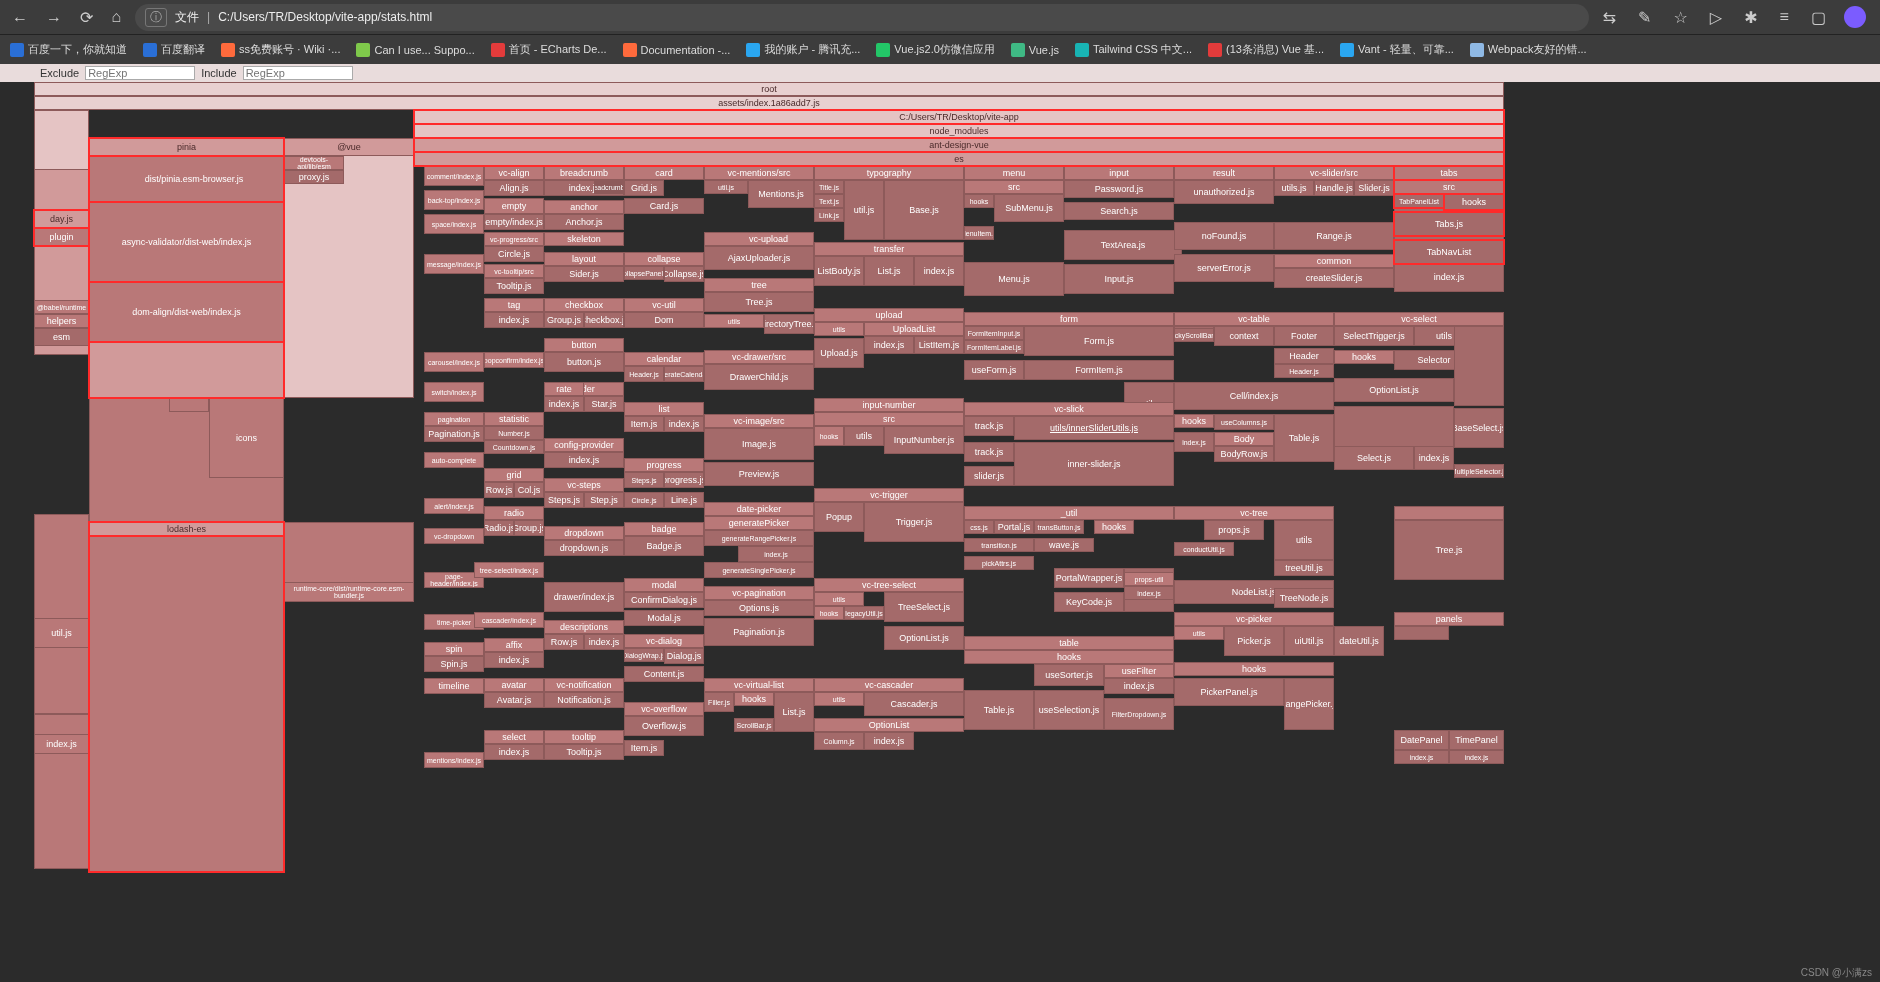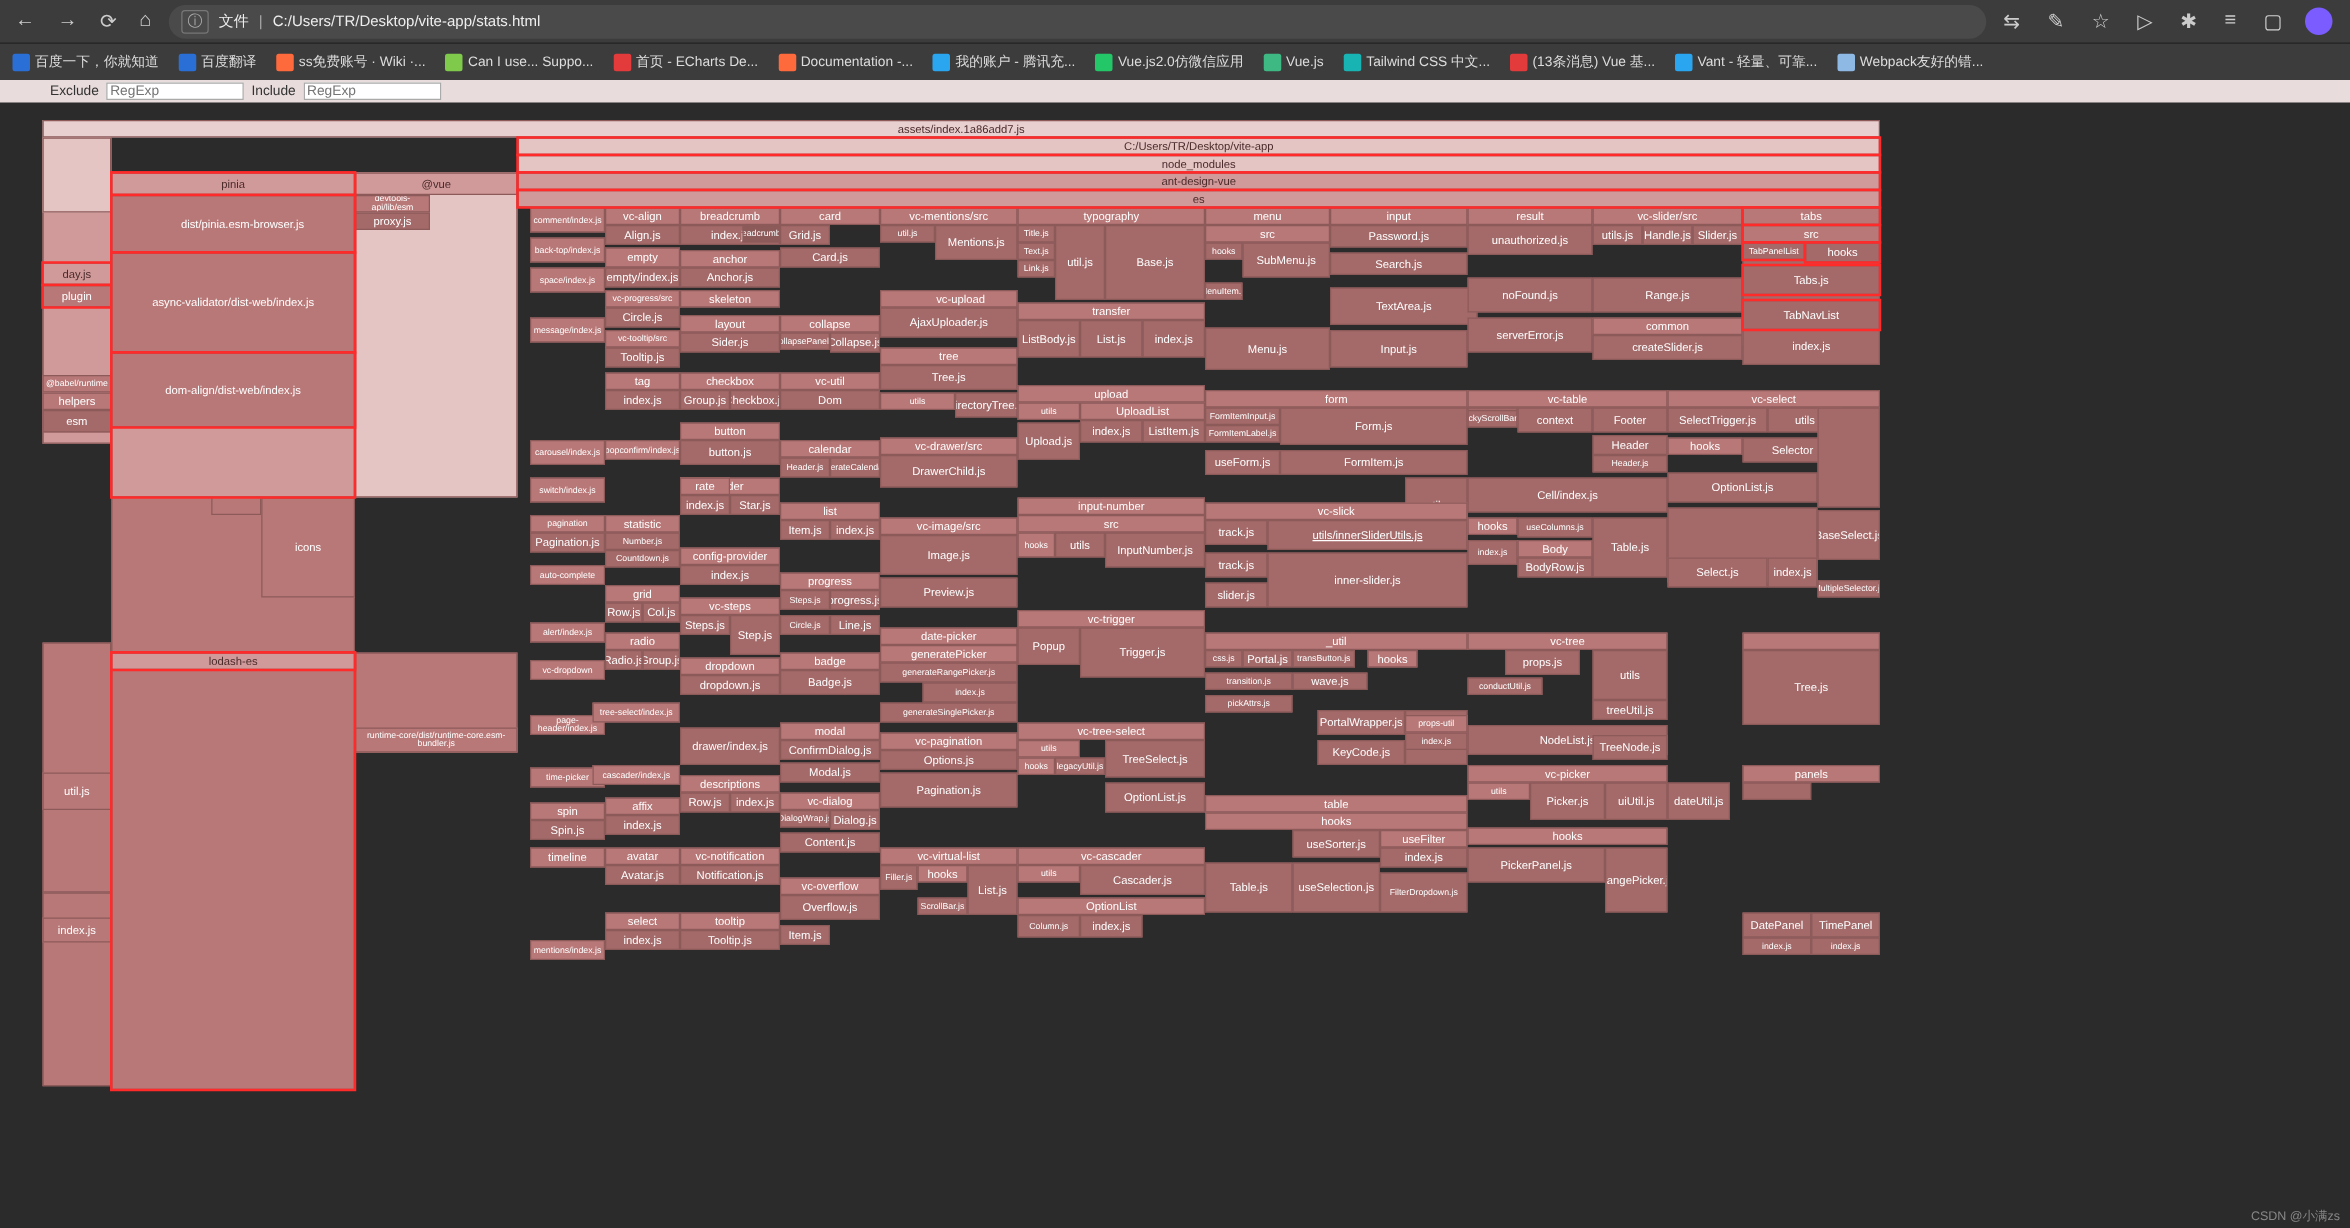--- a/index.html
+++ b/index.html
@@ -118,20 +118,21 @@
 </div>
 
 <div class="filterbar">
   <span>Exclude</span>
   <input placeholder="RegExp" style="">
   <span>Include</span>
   <input placeholder="RegExp" style="">
 </div>
 
 <div class="viz" id="viz">
+    <div class="node head" style="left: 40px; top: 0px; width: 1470px; height: 14px;">root</div>
     <div class="node head" style="left: 40px; top: 14px; width: 1470px; height: 14px;">assets/index.1a86add7.js</div>
     <div class="node lighter hl" style="left: 420px; top: 28px; width: 1090px; height: 14px;">C:/Users/TR/Desktop/vite-app</div>
     <div class="node lighter hl" style="left: 420px; top: 42px; width: 1090px; height: 14px;">node_modules</div>
     <div class="node light hl" style="left: 420px; top: 56px; width: 1090px; height: 14px;">ant-design-vue</div>
     <div class="node light hl" style="left: 420px; top: 70px; width: 1090px; height: 14px;">es</div>
     <div class="node light" style="left: 40px; top: 28px; width: 55px; height: 245px;"></div>
     <div class="node lighter" style="left: 40px; top: 28px; width: 55px; height: 60px;"></div>
     <div class="node light hl" style="left: 40px; top: 128px; width: 55px; height: 18px;">day.js</div>
     <div class="node  hl" style="left: 40px; top: 146px; width: 55px; height: 18px;">plugin</div>
     <div class="node tiny" style="left: 40px; top: 218px; width: 55px; height: 14px;">@babel/runtime</div>
@@ -227,21 +228,21 @@
     <div class="node " style="left: 550px; top: 256px; width: 80px; height: 14px;">button</div>
     <div class="node dark" style="left: 550px; top: 270px; width: 80px; height: 20px;">button.js</div>
     <div class="node " style="left: 550px; top: 300px; width: 80px; height: 14px;">slider</div>
     <div class="node dark" style="left: 550px; top: 314px; width: 40px; height: 16px;">index.js</div>
     <div class="node dark" style="left: 590px; top: 314px; width: 40px; height: 16px;">Star.js</div>
     <div class="node " style="left: 550px; top: 300px; width: 40px; height: 14px;">rate</div>
     <div class="node " style="left: 550px; top: 356px; width: 80px; height: 14px;">config-provider</div>
     <div class="node dark" style="left: 550px; top: 370px; width: 80px; height: 16px;">index.js</div>
     <div class="node " style="left: 550px; top: 396px; width: 80px; height: 14px;">vc-steps</div>
     <div class="node dark" style="left: 550px; top: 410px; width: 40px; height: 16px;">Steps.js</div>
-    <div class="node dark" style="left: 590px; top: 410px; width: 40px; height: 32px;">Step.js</div>
+    <div class="node dark" style="left: 590px; top: 410px; width: 40px; height: 16px;">Step.js</div>
     <div class="node " style="left: 550px; top: 444px; width: 80px; height: 14px;">dropdown</div>
     <div class="node dark" style="left: 550px; top: 458px; width: 80px; height: 16px;">dropdown.js</div>
     <div class="node dark" style="left: 550px; top: 500px; width: 80px; height: 30px;">drawer/index.js</div>
     <div class="node " style="left: 550px; top: 538px; width: 80px; height: 14px;">descriptions</div>
     <div class="node dark" style="left: 550px; top: 552px; width: 40px; height: 16px;">Row.js</div>
     <div class="node dark" style="left: 590px; top: 552px; width: 40px; height: 16px;">index.js</div>
     <div class="node " style="left: 550px; top: 596px; width: 80px; height: 14px;">vc-notification</div>
     <div class="node dark" style="left: 550px; top: 610px; width: 80px; height: 16px;">Notification.js</div>
     <div class="node " style="left: 550px; top: 648px; width: 80px; height: 14px;">tooltip</div>
     <div class="node dark" style="left: 550px; top: 662px; width: 80px; height: 16px;">Tooltip.js</div>

